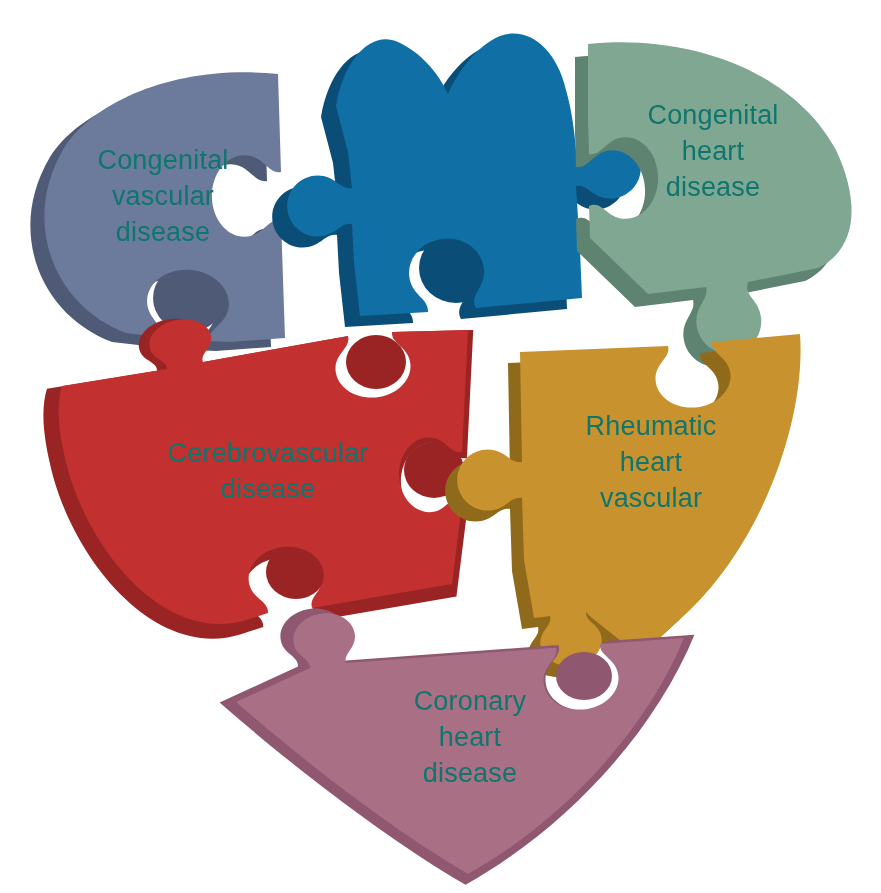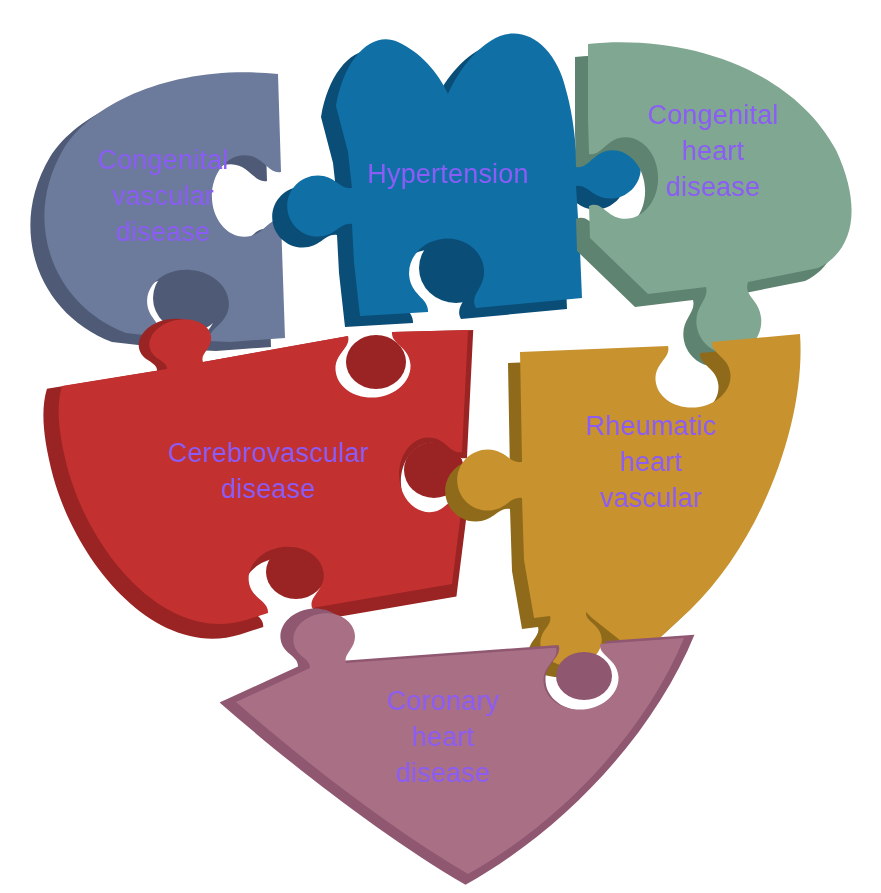--- a/index.html
+++ b/index.html
@@ -6,21 +6,21 @@
   #stage{position:relative;width:881px;height:893px;background:#ffffff;overflow:hidden;
          font-family:"Liberation Sans",sans-serif;}
   #puzzle-svg{position:absolute;left:0;top:0;}
   .dk{transform-box:fill-box;transform-origin:center;}
   .dk0{transform:translate(-14px,9px);}
   .dk1{transform:translate(-15px,11px);}
   .dk2{transform:translate(-13px,13px);}
   .dk3{transform:translate(-5px,7px) scale(1.05);}
   .dk4{transform:translate(-12px,11px);}
   .dk5{transform:translate(-3px,3px) scale(1.06);}
-  .label{position:absolute;transform:translate(-50%,-50%);color:#8b5cf6;
+  .label{position:absolute;transform:translate(-50%,-50%);color:#0f766e;
          font-size:27px;line-height:36px;text-align:center;white-space:pre-line;
          letter-spacing:.2px;}
 </style>
 </head>
 <body>
 
 <div id="stage">
   <svg id="puzzle-svg" width="881" height="893" viewBox="0 0 881 893">
       <g>
         <path d="M 278 74 L 281 172 C 267.6 174.4 263.7 155.2 244.5 155.2 C 226.5 155.2 211.9 173.4 211.9 196.0 C 211.9 218.6 226.5 236.8 244.5 236.8 C 263.7 236.8 267.6 217.6 281.0 220.0 L 285 338 L 230 342 L 209 341 C 207.7 327.4 227.2 325.1 228.8 305.9 C 230.3 287.9 213.3 271.8 190.8 269.9 C 168.2 268.0 148.7 281.1 147.2 299.1 C 145.6 318.3 164.5 323.8 161.0 337.0 L 126 333 C 54 306 20 222 64 148 C 96 98 182 64 278 74 Z" fill="#4E5A76" class="dk dk0"></path>
@@ -50,25 +50,24 @@
       <g>
         <path d="M 236 702 L 310 668 C 310.4 657.7 295.6 656.8 293.6 642.4 C 291.7 628.9 303.9 616.0 320.8 613.7 C 337.7 611.3 352.9 620.4 354.8 633.9 C 356.8 648.3 342.8 653.2 346.0 663.0 L 552 648 L 556 648 C 559.3 660.1 542.0 665.2 543.6 682.8 C 545.1 699.4 563.1 711.2 583.8 709.4 C 604.4 707.5 619.9 692.6 618.4 676.0 C 616.8 658.4 598.9 656.5 600.0 644.0 L 684 638 C 648 726 568 818 468 874 C 386 826 298 756 236 702 Z" fill="#8F5770" class="dk dk5"></path>
         <ellipse cx="584" cy="676" rx="28" ry="24" fill="#8F5770"></ellipse>
         <path d="M 236 702 L 310 668 C 310.4 657.7 295.6 656.8 293.6 642.4 C 291.7 628.9 303.9 616.0 320.8 613.7 C 337.7 611.3 352.9 620.4 354.8 633.9 C 356.8 648.3 342.8 653.2 346.0 663.0 L 552 648 L 556 648 C 559.3 660.1 542.0 665.2 543.6 682.8 C 545.1 699.4 563.1 711.2 583.8 709.4 C 604.4 707.5 619.9 692.6 618.4 676.0 C 616.8 658.4 598.9 656.5 600.0 644.0 L 684 638 C 648 726 568 818 468 874 C 386 826 298 756 236 702 Z" fill="#A97085"></path>
       </g>
     </svg>
 
   <div class="label" style="left:163px;top:196px">Congenital
 vascular
 disease</div>
-  <div class="label" style="left:448px;top:174px">Hypertension</div>
   <div class="label" style="left:713px;top:151px">Congenital
 heart
 disease</div>
   <div class="label" style="left:268px;top:471px">Cerebrovascular
 disease</div>
   <div class="label" style="left:651px;top:462px">Rheumatic
 heart
 vascular</div>
-  <div class="label" style="left:443px;top:737px">Coronary
+  <div class="label" style="left:470px;top:737px">Coronary
 heart
 disease</div>
 </div>
 
 </body></html>

